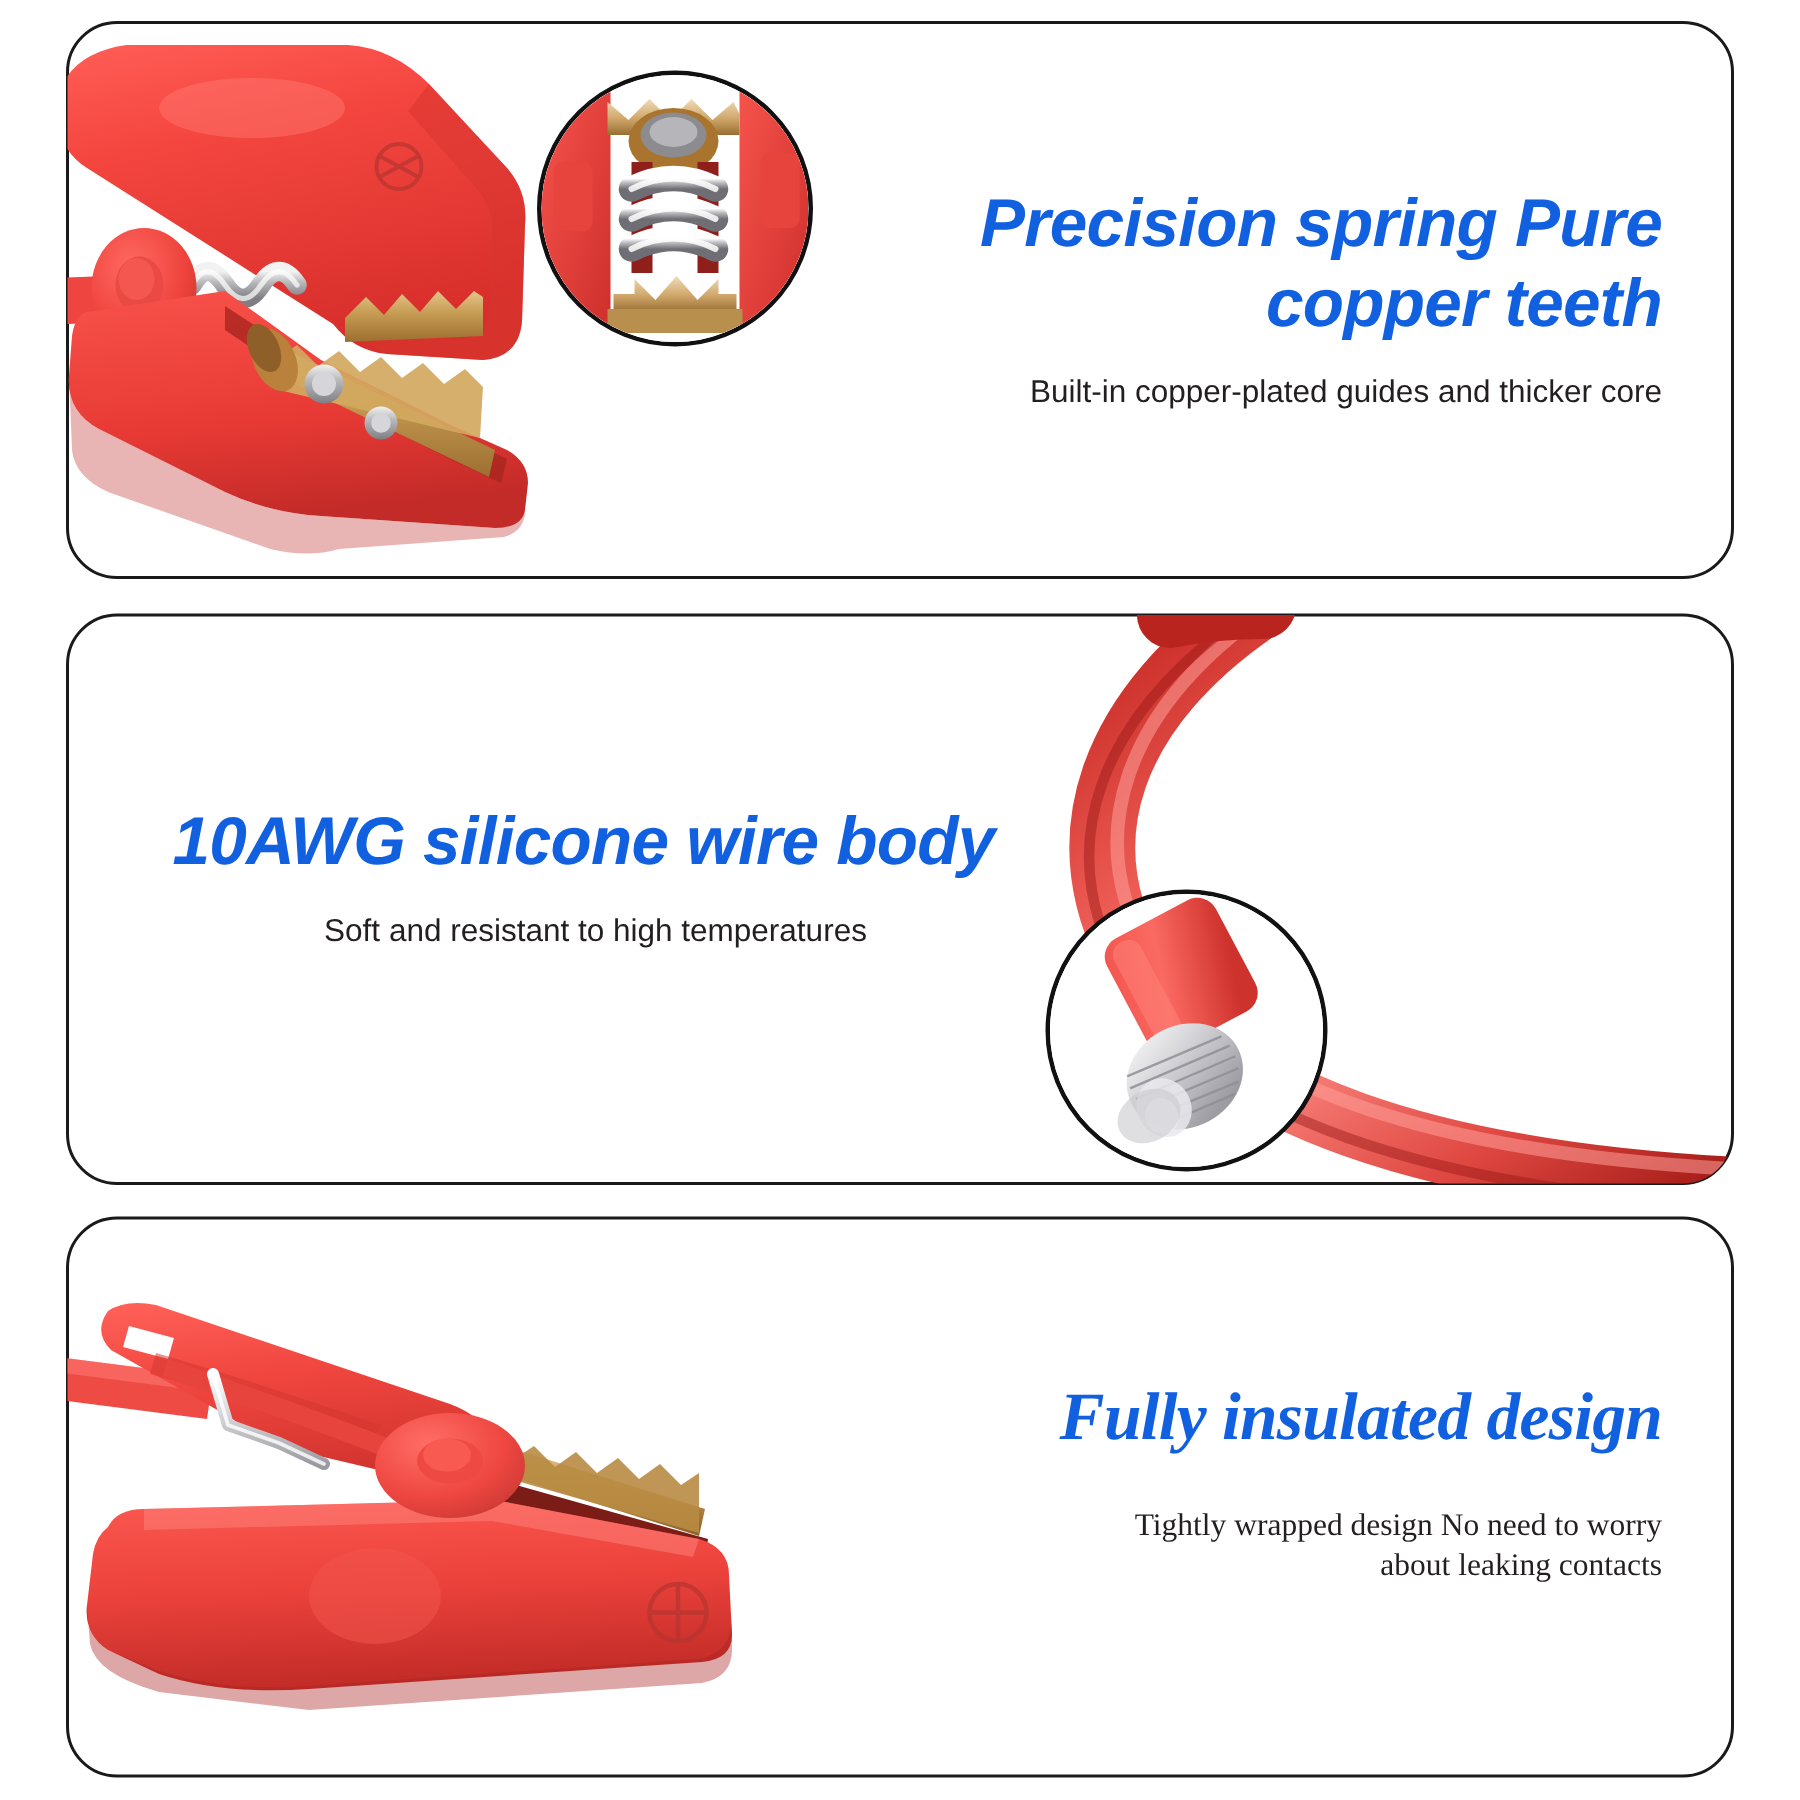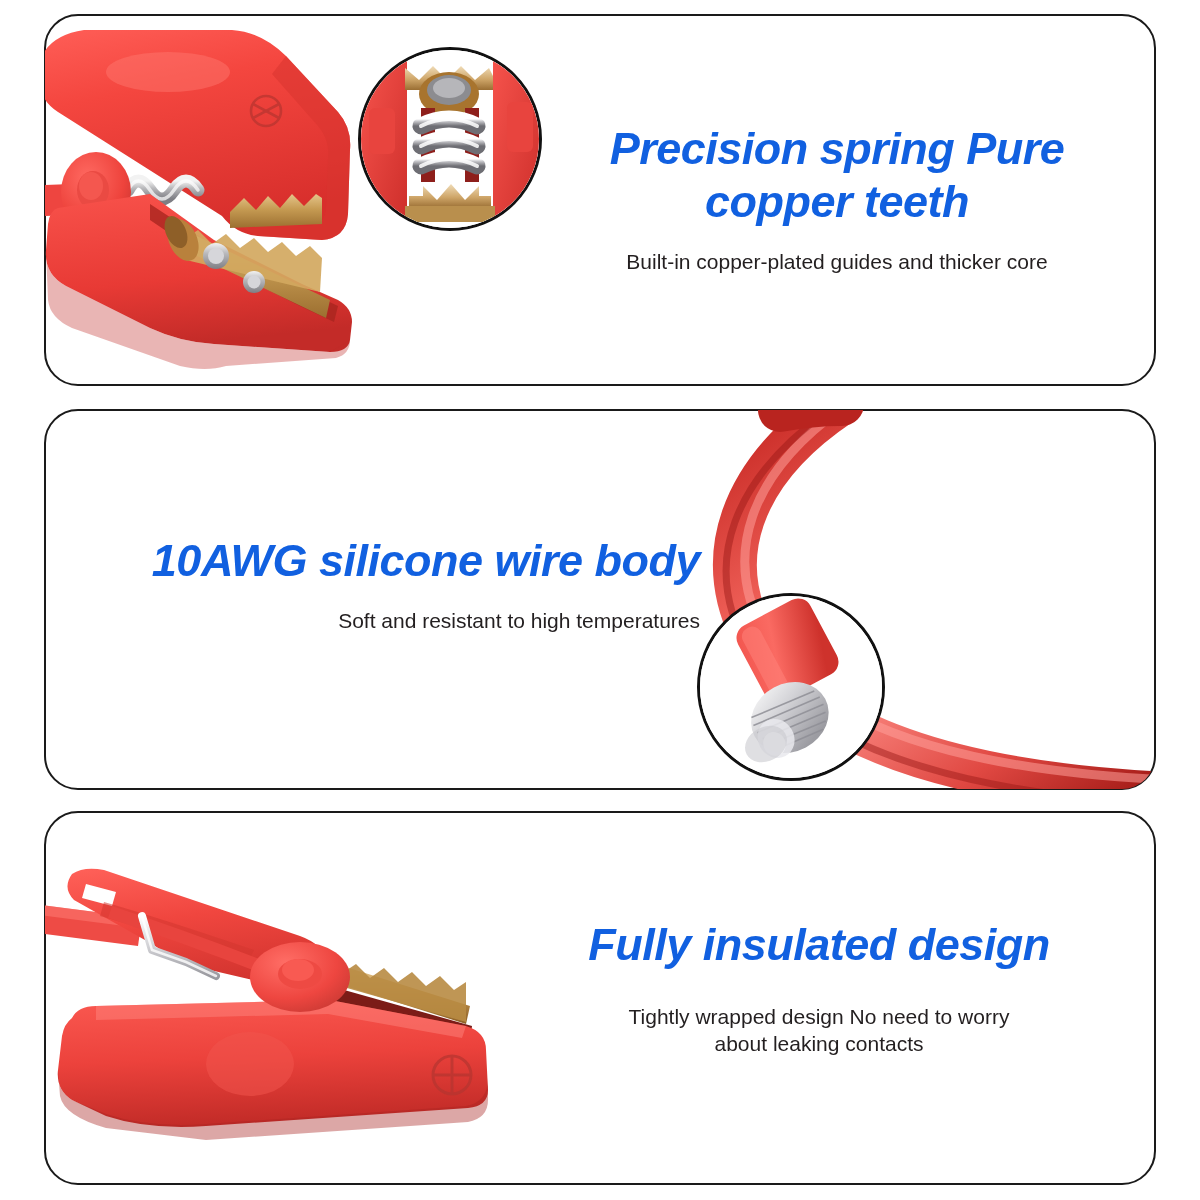--- a/index.html
+++ b/index.html
@@ -54,27 +54,27 @@
     white-space: pre-line;
   }
   .subline {
     color: #231f20;
     font-size: 21px;
     line-height: 1.3;
     margin: 0;
     white-space: pre-line;
   }
 
-  #text-1 { left: 566px; top: 122px; width: 542px; text-align: center; }
+  #text-1 { left: 566px; top: 122px; width: 542px; text-align: right; }
   #text-1 .subline { margin-top: 20px; }
 
-  #text-2 { left: 78px; top: 534px; width: 622px; text-align: right; }
+  #text-2 { left: 78px; top: 534px; width: 622px; text-align: center; }
   #text-2 .subline { margin-top: 20px; margin-left: 16px; }
 
-  #text-3 { left: 530px; top: 918px; width: 578px; text-align: center; }
+  #text-3 { left: 530px; top: 918px; width: 578px; text-align: right; font-family: Liberation Serif, serif; }
   #text-3 .subline { margin-top: 32px; }
 
   
   .inset-circle {
     position: absolute;
     border: 3px solid #111111;
     border-radius: 50%;
     overflow: hidden;
     background: #ffffff;
   }

